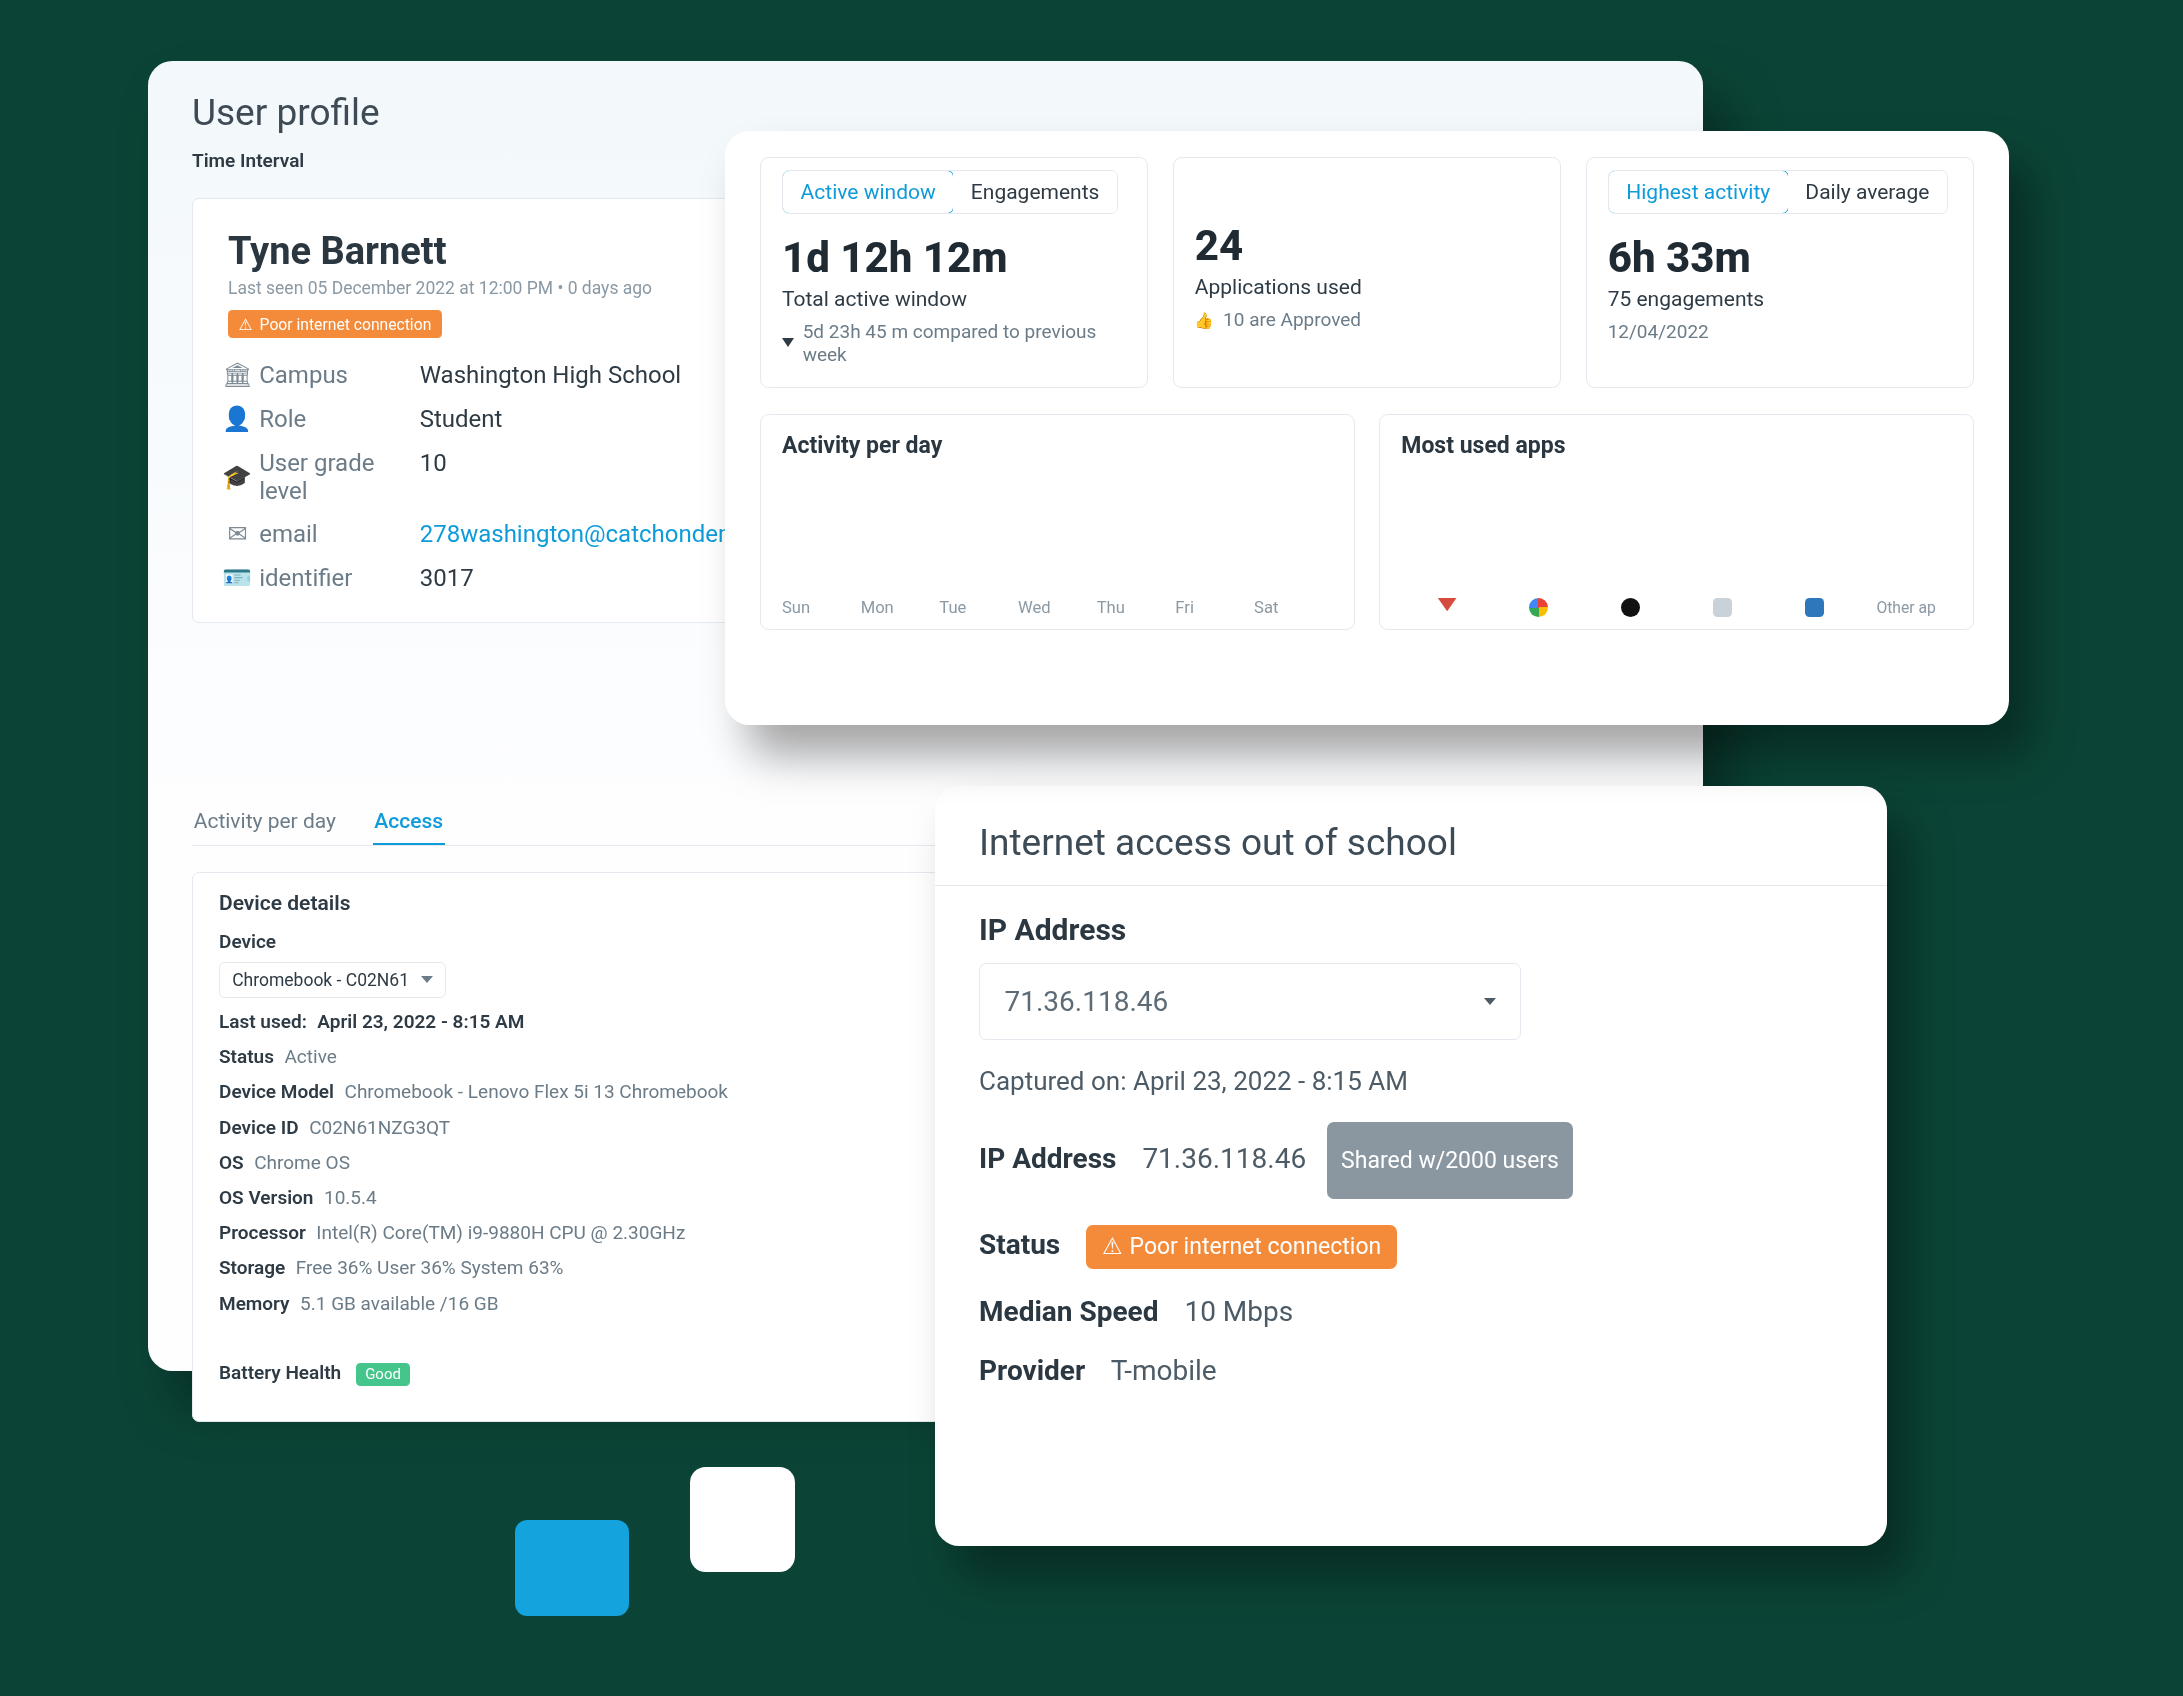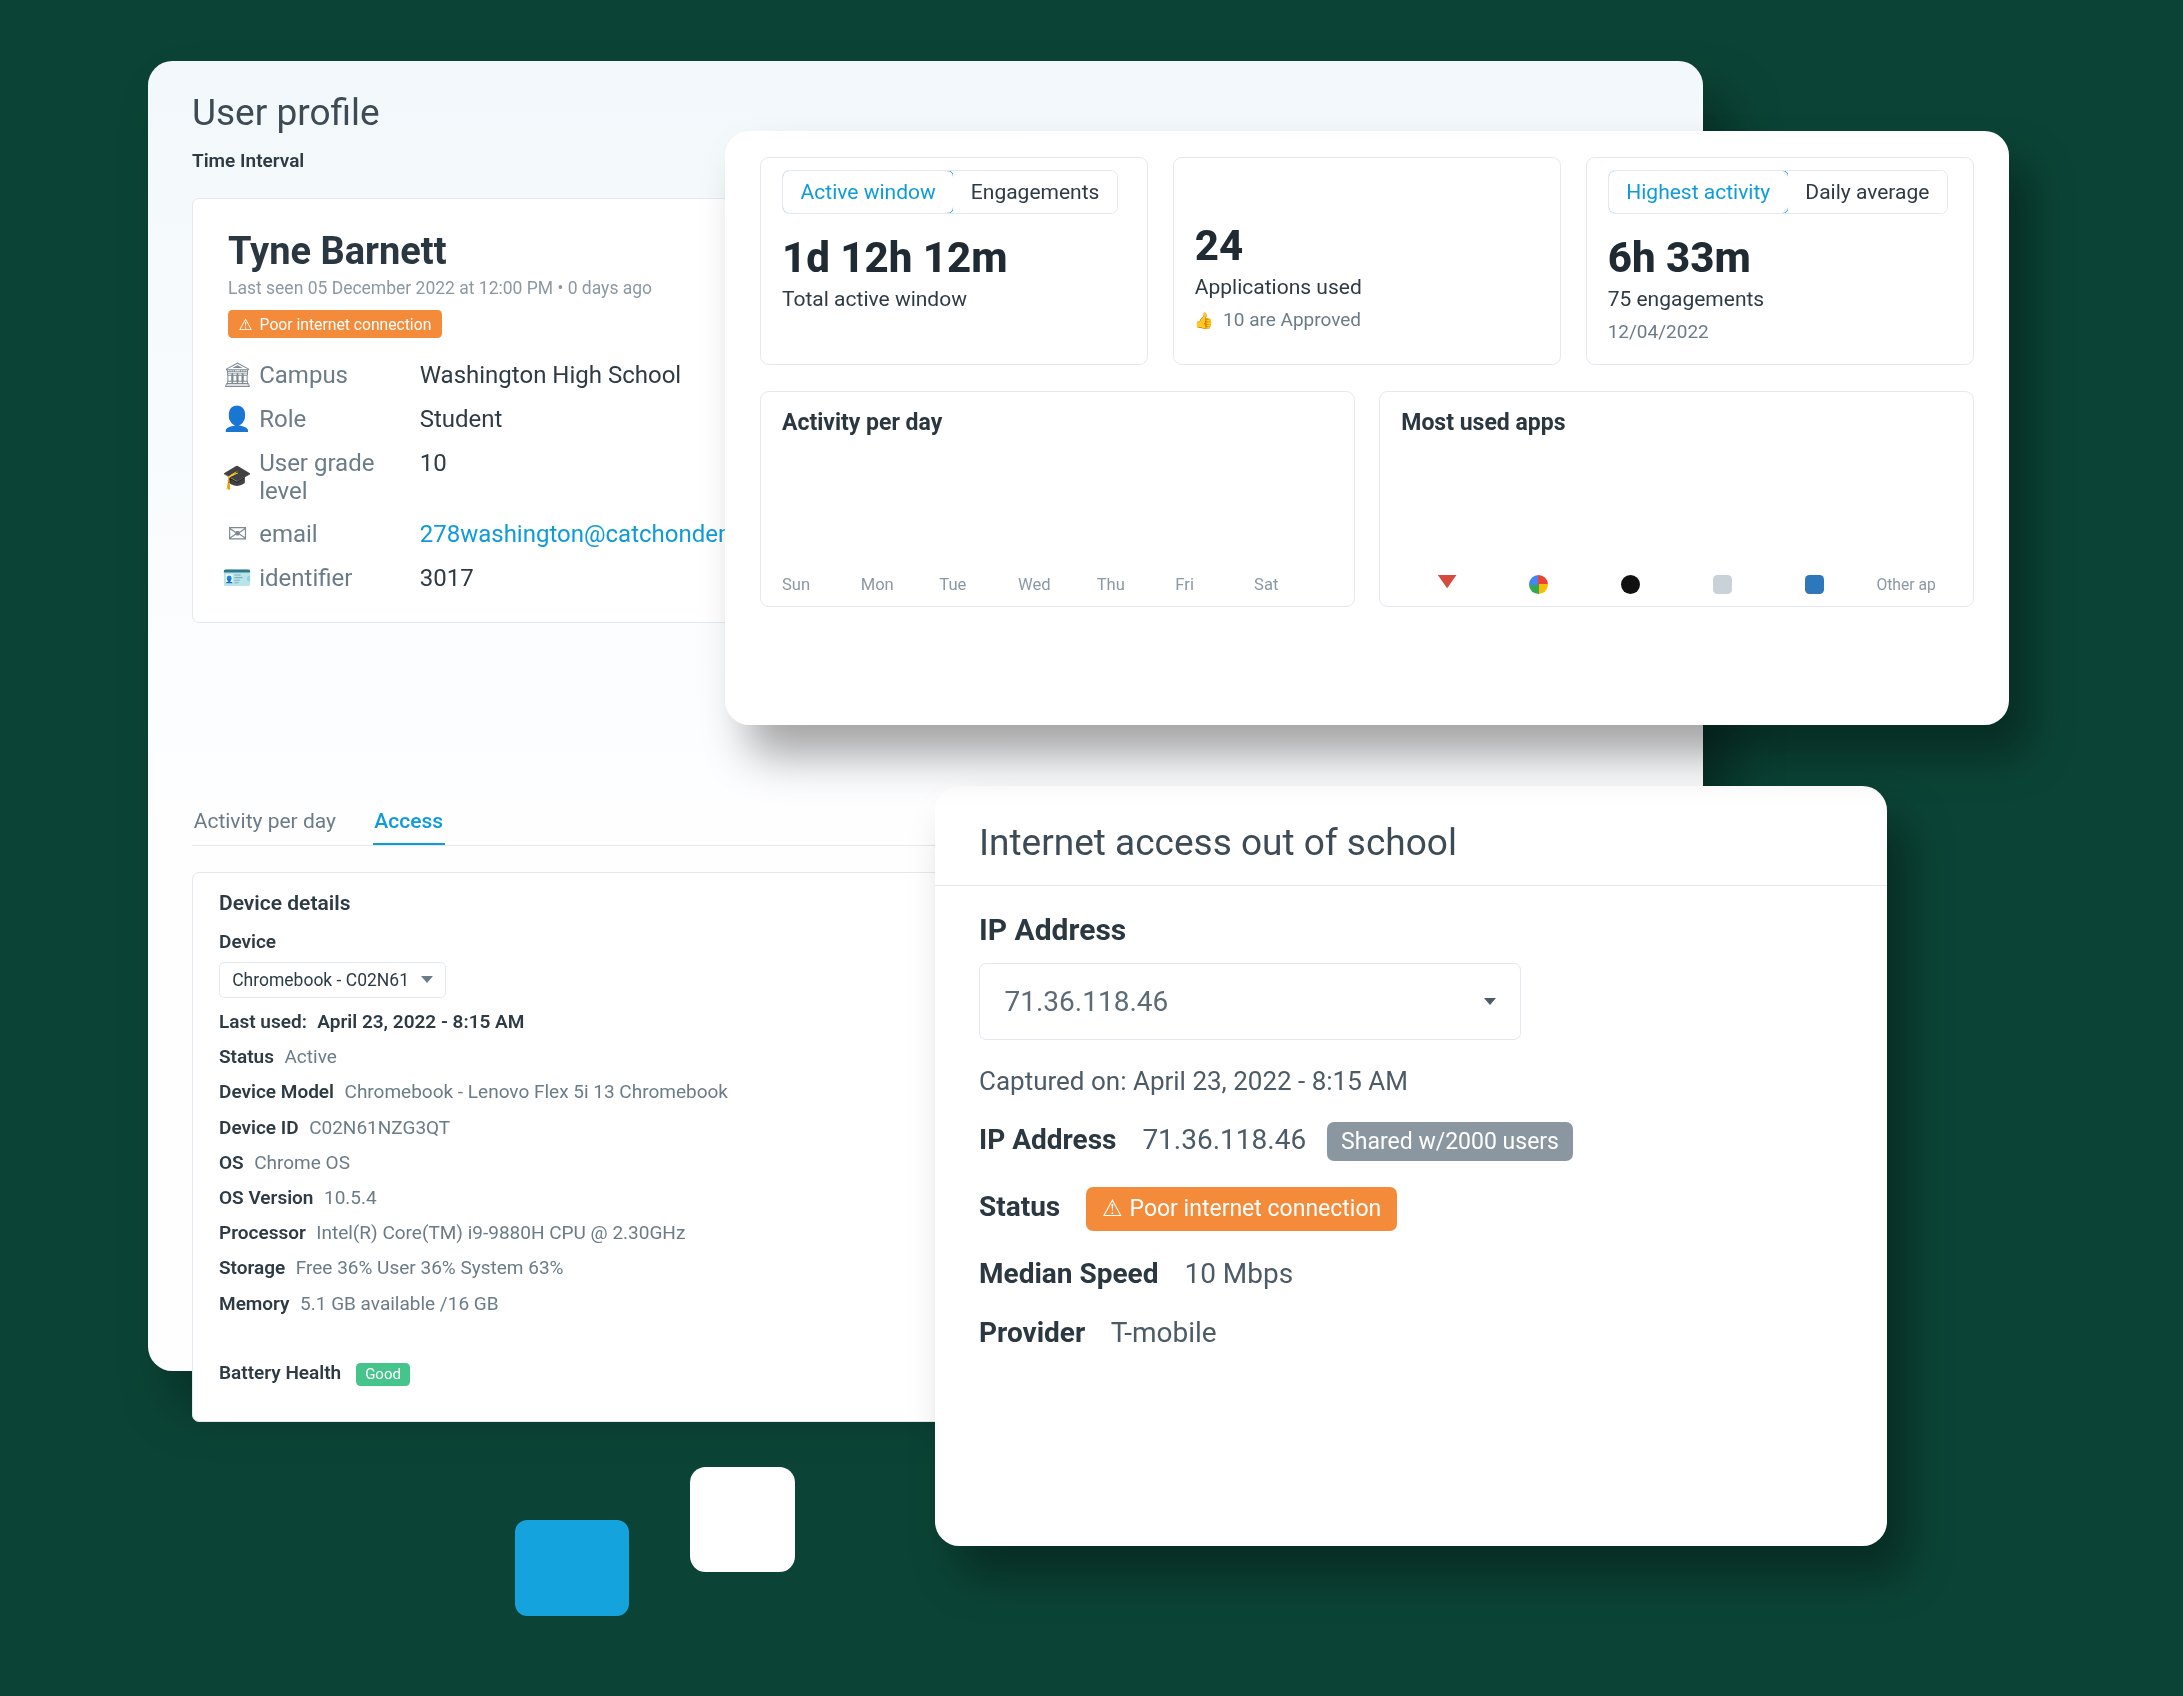--- a/index.html
+++ b/index.html
@@ -226,20 +226,24 @@
 
 <div id="panel-front" class="card shadow-md">
   <div class="metrics">
     <div class="metric-card">
       <div class="pillbar">
         <div class="pill active">Active window</div>
         <div class="pill inactive">Engagements</div>
       </div>
       <div class="metric-big">1d 12h 12m</div>
       <div class="metric-sub">Total active window</div>
+      <div class="metric-note">
+        <span class="arrow-down"></span>
+        <span>5d 23h 45 m compared to previous week</span>
+      </div>
     </div>
 
     <div class="metric-card">
       <div style="height:47px"></div>
       <div class="metric-big">24</div>
       <div class="metric-sub">Applications used</div>
       <div class="metric-note">
         <span class="i-thumb"></span>
         <span>10 are Approved</span>
       </div>
@@ -348,21 +352,21 @@
   </div>
 
   <div class="net-line captured">
     <span>Captured on:</span>
     <span>April 23, 2022 - 8:15 AM</span>
   </div>
 
   <div class="net-line">
     <span class="lab">IP Address</span>
     <span>71.36.118.46</span>
-    <span class="badge grey" style="font-size:23px;padding:6px 14px;border-radius:7px;margin-left:14px;">Shared w/2000 users</span>
+    <span class="badge grey" style="font-size:23px;padding:25px 14px;border-radius:7px;margin-left:14px;">Shared w/2000 users</span>
   </div>
 
   <div class="net-line">
     <span class="lab">Status</span>
     <span class="badge orange" style="font-size:23px;padding:8.7px 15.7px;border-radius:7px;">
       <span class="i-warn"></span>
       <span>Poor internet connection</span>
     </span>
   </div>
 

